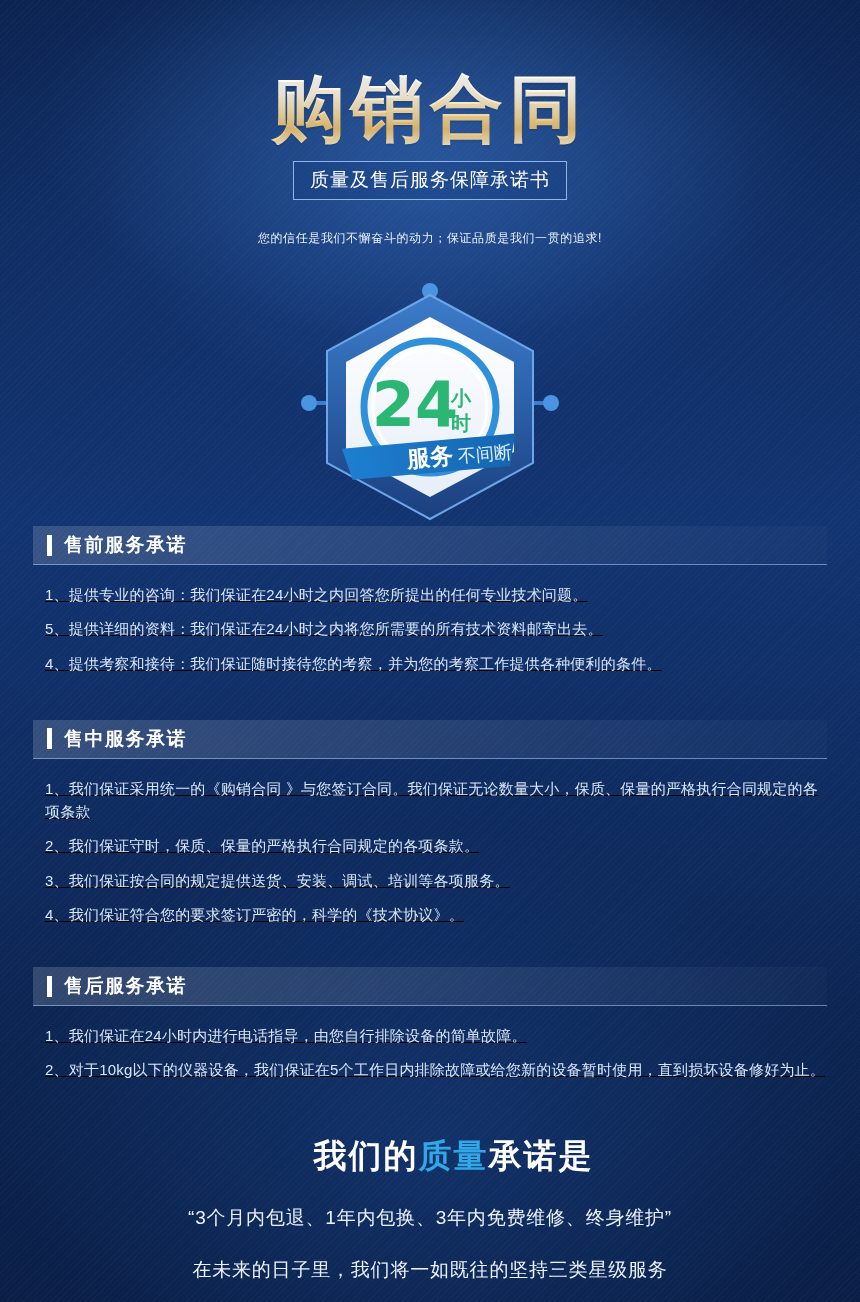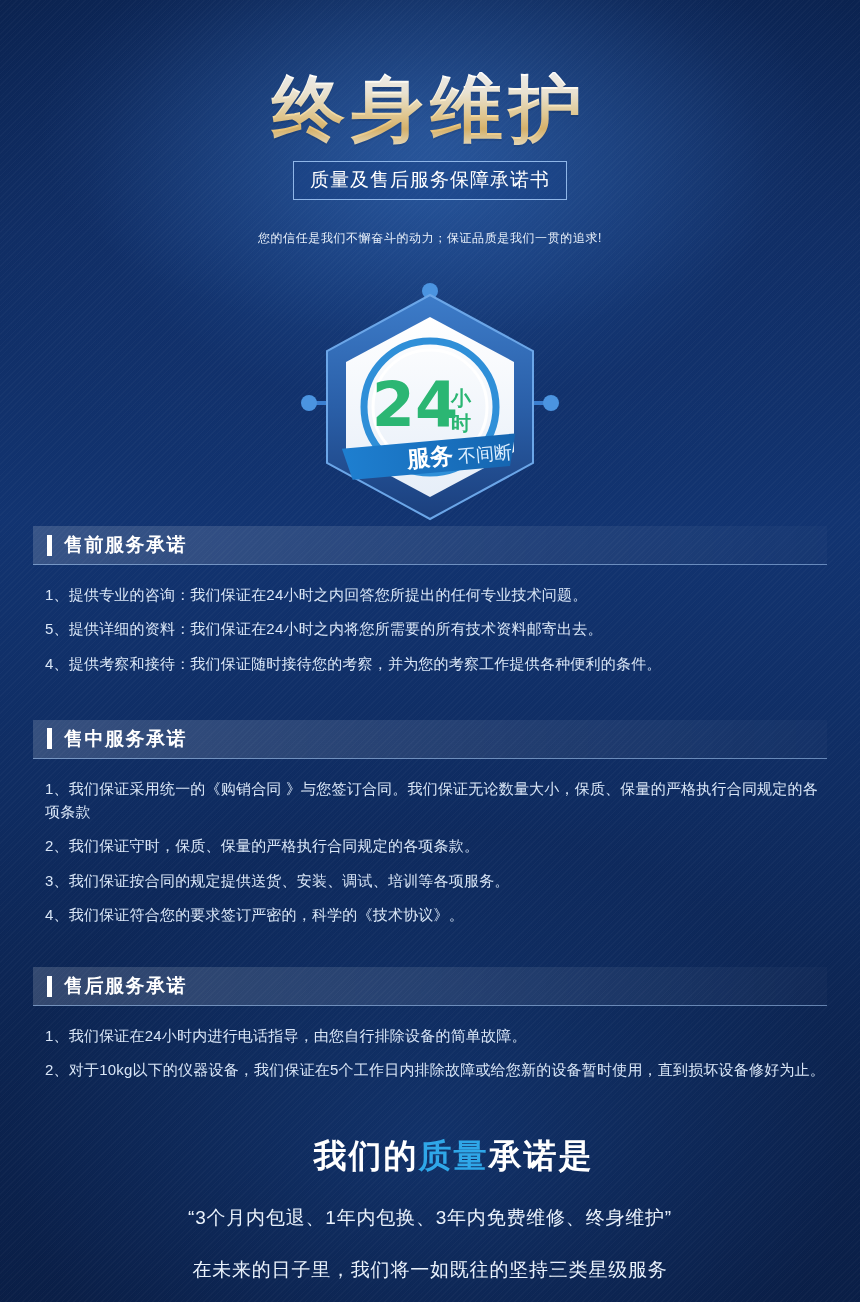--- a/index.html
+++ b/index.html
@@ -112,20 +112,21 @@
     margin-right: 12px;
   }
   .section-head .title {
     color: #ffffff;
     font-size: 19px;
     font-weight: bold;
     letter-spacing: 1.5px;
   }
   .section-body {
     padding: 14px 2px 0 12px;
+    text-decoration: underline;
   }
   .item {
     color: #d9e6f7;
     font-size: 15px;
     line-height: 1.55;
     margin-bottom: 11px;
     letter-spacing: 0.2px;
   }
 
   .gap-1 { height: 34px; }
@@ -156,21 +157,21 @@
     margin-top: 26px;
   }
 </style>
 </head>
 <body>
 
 <div class="page">
   <div class="content">
 
     <div class="header">
-      <div class="main-title">终身维护</div>
+      <div class="main-title">购销合同</div>
       <div class="subtitle-box">质量及售后服务保障承诺书</div>
       <div class="tagline">您的信任是我们不懈奋斗的动力；保证品质是我们一贯的追求!</div>
     </div>
 
     <div class="badge-wrap">
       <svg width="330" height="245" viewBox="0 0 330 245">
         <defs>
           <linearGradient id="hexOuter" x1="0" y1="0" x2="0" y2="1">
             <stop offset="0%" stop-color="#3d7cc9"></stop>
             <stop offset="50%" stop-color="#2a5fa8"></stop>

